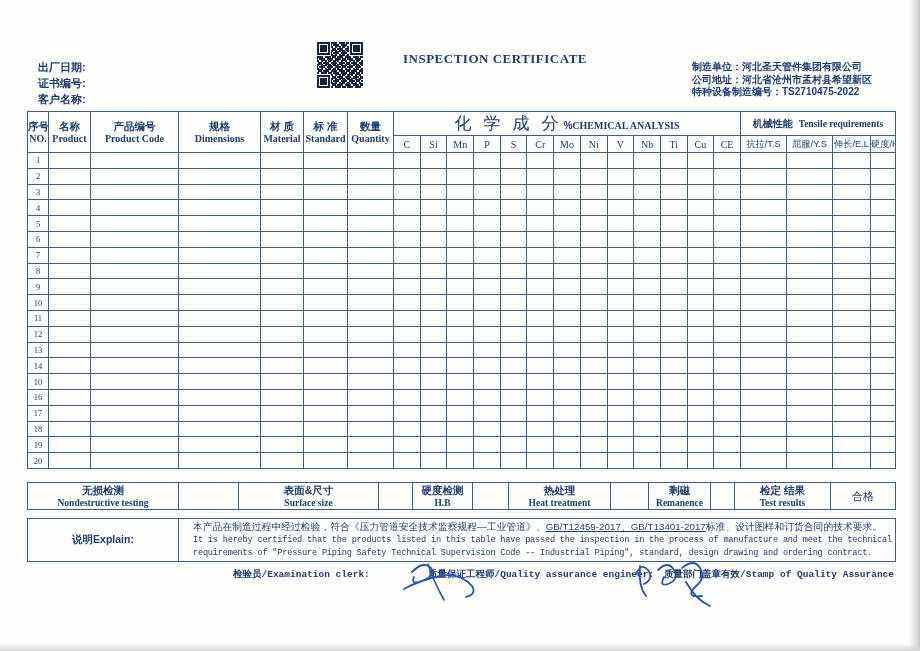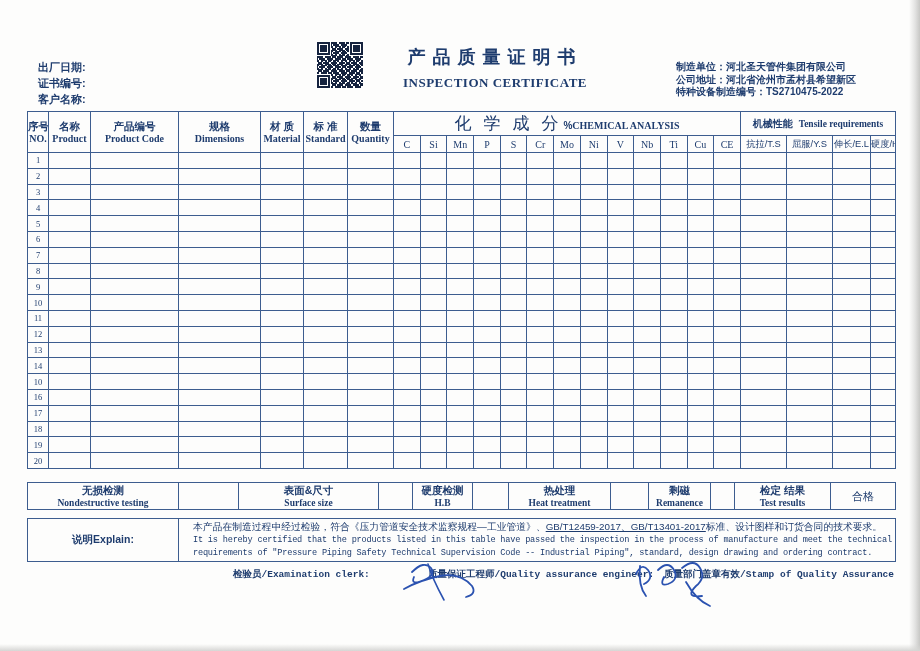--- a/index.html
+++ b/index.html
@@ -17,21 +17,21 @@
     color:var(--ink);
   }
   
   .edge-right{position:absolute;right:0;top:0;width:11px;height:100%;
     background:linear-gradient(to right,rgba(255,255,255,0),#e3e3e2 55%,#c7c7c5);}
   .edge-bottom{position:absolute;left:0;bottom:0;width:100%;height:7px;
     background:linear-gradient(to bottom,rgba(255,255,255,0),#d6d6d4);}
 
   
   .h-left{position:absolute;left:38px;top:59px;font-size:11px;line-height:16px;font-weight:600;}
-  .h-right{position:absolute;left:676px;top:61px;font-size:10px;line-height:12.5px;font-weight:600;}
+  .h-right{position:absolute;left:692px;top:61px;font-size:10px;line-height:12.5px;font-weight:600;}
   .titles{position:absolute;left:383px;top:45px;width:224px;text-align:center;}
   .title-cn{font-size:18px;font-weight:700;letter-spacing:7px;white-space:nowrap;
     font-family:"Liberation Serif",serif;}
   .title-en{margin-top:6px;font-size:13px;font-weight:700;letter-spacing:0.5px;
     font-family:"Liberation Serif",serif;white-space:nowrap;}
 
   
   .qr{position:absolute;left:317px;top:42px;width:46px;height:46px;
     background-image:
       repeating-conic-gradient(var(--qr) 0% 25%, transparent 0% 50%),
@@ -98,21 +98,20 @@
   <div>客户名称:</div>
 </div>
 
 <div class="qr">
   <div class="f tl"></div>
   <div class="f tr"></div>
   <div class="f bl"></div>
 </div>
 
 <div class="titles">
-  <div class="title-cn">产品质量证明书</div>
   <div class="title-en">INSPECTION CERTIFICATE</div>
 </div>
 
 <div class="h-right">
   <div>制造单位：河北圣天管件集团有限公司</div>
   <div>公司地址：河北省沧州市孟村县希望新区</div>
   <div>特种设备制造编号：TS2710475-2022</div>
 </div>
 
 <table class="main">

